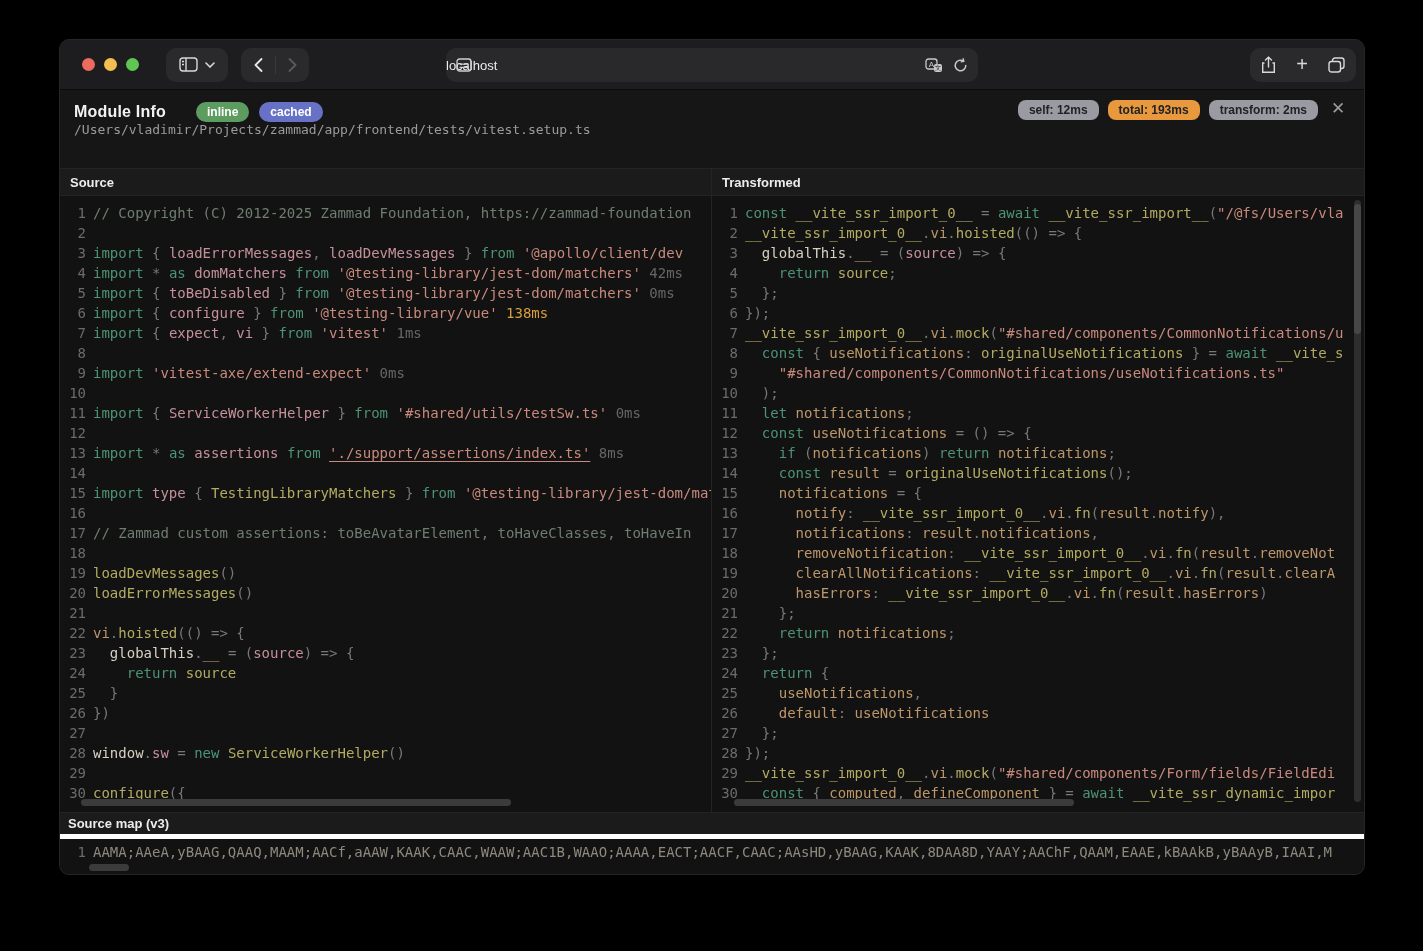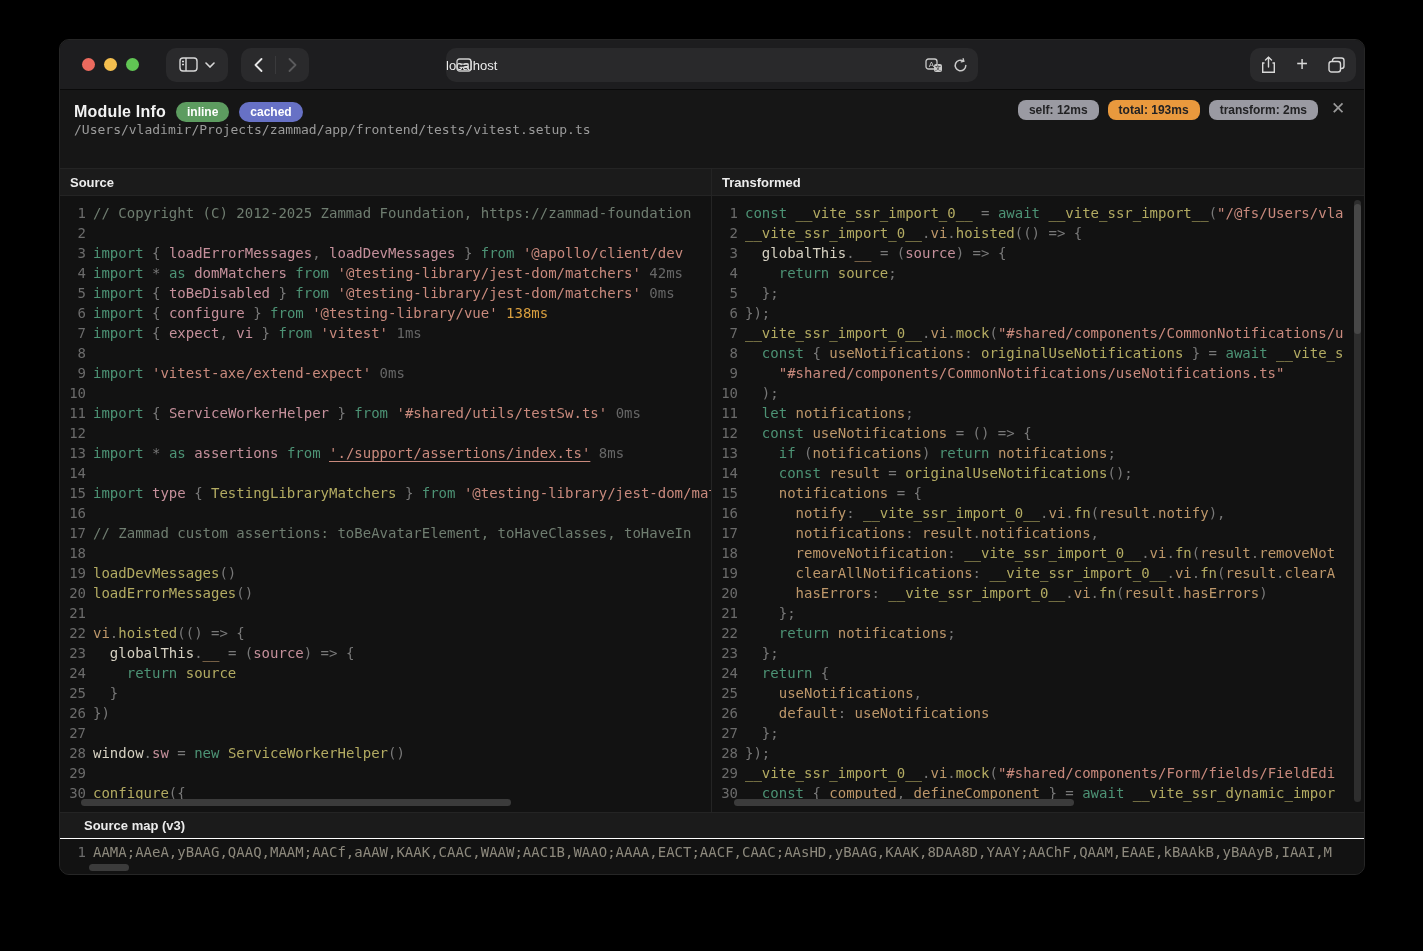--- a/index.html
+++ b/index.html
@@ -23,21 +23,21 @@
   .url-right { margin-left:auto; display:flex; align-items:center; gap:10px; z-index:2; }
   .pill-actions { width:106px; margin-left:auto; margin-right:8px; gap:20px; }
   .icon { display:inline-flex; align-items:center; justify-content:center; color:#d8d8d8; }
   .icon svg { display:block; }
 
   
   .mod-header { height:78px; padding:12px 14px 0 14px; position:relative; background:#161616; }
   .mod-row { display:flex; align-items:center; gap:10px; }
   .mod-title { color:#f2f2f2; font-size:16px; font-weight:bold; letter-spacing:.2px; }
   .badge { font-size:12px; font-weight:bold; padding:3px 11px; border-radius:11px; color:#fff; }
-  .badge-green { background:#5d9c60; }
+  .badge-green { background:#5d9c60;margin-left:20px; }
   .badge-indigo { background:#6771c5; }
   .timings { position:absolute; right:46px; top:10px; display:flex; gap:9px; }
   .tbadge { font-size:12px; font-weight:bold; padding:3px 11px; border-radius:8px; color:#222224; }
   .tbadge-gray { background:#9a9aa2; }
   .tbadge-orange { background:#e9993d; }
   .close-btn { position:absolute; right:14px; top:6px; color:#9a9a9a; font-size:17px; width:24px; height:24px;
     display:flex; align-items:center; justify-content:center; cursor:default; }
   .mod-path { margin-top:0; font-family:"DejaVu Sans Mono", monospace; font-size:13px; color:#9b9b9b; }
 
   
@@ -66,21 +66,21 @@
 
   
   .hthumb { position:absolute; height:7px; border-radius:3.5px; background:#3b3b3b; bottom:6px; }
   .hthumb-src { left:21px; width:430px; }
   .hthumb-tr { left:674px; width:340px; }
   .vtrack { position:absolute; right:3px; top:32px; bottom:10px; width:7px; border-radius:3.5px; background:#2e2e2e; }
   .vthumb { position:absolute; right:3px; top:36px; width:7px; height:130px; border-radius:3.5px; background:#474747; }
 
   
   .srcmap { height:64px; background:#121212; border-top:1px solid #242424; position:relative; }
-  .srcmap-head { height:26px; display:flex; align-items:center; padding-left:24px; color:#ececec; font-size:13px; font-weight:bold; background:#1b1b1b; border-bottom:1px solid #ffffff; }
+  .srcmap-head { height:26px; display:flex; align-items:center; padding-left:8px; color:#ececec; font-size:13px; font-weight:bold; background:#1b1b1b; border-bottom:5px solid #ffffff; }
   .srcmap .code { padding-top:3px; }
   .hthumb-map { left:29px; width:40px; bottom:5px; }
 </style>
 </head>
 <body>
 
 <div class="window">
 
   <div class="toolbar">
     <div class="traffic">

